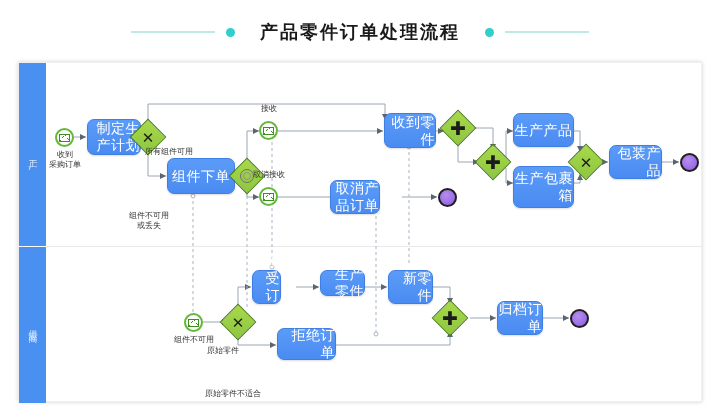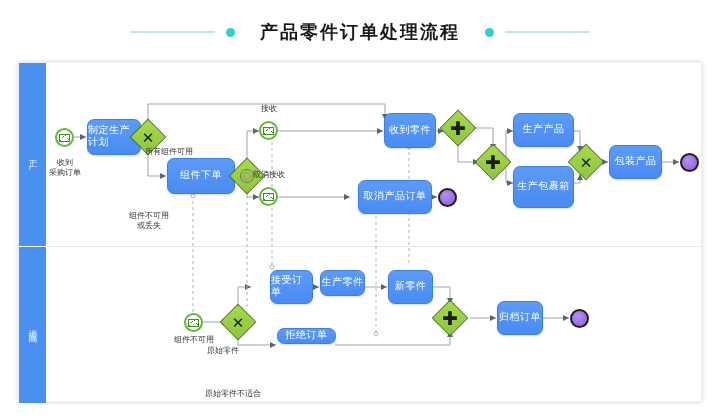--- a/index.html
+++ b/index.html
@@ -50,24 +50,23 @@
     background:#e9e9e9;
   }
   
   #wires{position:absolute;left:0;top:0;width:720px;height:417px;pointer-events:none;}
   
   .task{
     position:absolute;box-sizing:border-box;
     background:linear-gradient(180deg,#5b9bf8 0%,#4a8bf2 100%);
     border:1px solid #3f7fe0;border-radius:7px;
     display:flex;align-items:center;justify-content:center;
-    color:#ffffff;font-size:10px;letter-spacing:.5px;text-align:left;
+    color:#ffffff;font-size:14px;letter-spacing:.5px;text-align:right;
     line-height:1.2;
     box-shadow:0 1px 2px rgba(0,0,0,.14);
-    font-family:Liberation Mono, monospace;
   }
   .gateway{
     position:absolute;width:26px;height:26px;
     transform:rotate(45deg);
     background:linear-gradient(135deg,#a8d94a 0%,#8dc63f 100%);
     border:1px solid #4b7a1e;
     box-sizing:border-box;
   }
   .gw-wrap{position:absolute;width:26px;height:26px;}
   .gw-glyph{
@@ -188,21 +187,21 @@
     <circle cx="247" cy="191" r="2"></circle>
     <circle cx="272" cy="267" r="2"></circle>
     <circle cx="409" cy="147" r="2"></circle>
     <circle cx="376" cy="334" r="2"></circle>
   </g>
 </svg>
 
 <div class="event start" style="left:55px;top:128px">
   <div class="env"></div>
 </div>
-<div class="node-label" style="left:33px;top:158px;width:64px">
+<div class="node-label" style="left:33px;top:150px;width:64px">
   <div>收到</div>
   <div>采购订单</div>
 </div>
 
 <div class="task" style="left:87px;top:119px;width:54px;height:36px">制定生产计划</div>
 
 <div class="gw-wrap" style="left:135px;top:124px">
   <div class="gateway"></div>
   <div class="gw-glyph">✕</div>
 </div>
@@ -224,21 +223,21 @@
 </div>
 <div class="node-label" style="left:249px;top:104px;width:40px">接收</div>
 
 <div class="event start" style="left:259px;top:187px">
   <div class="env"></div>
 </div>
 <div class="node-label" style="left:239px;top:170px;width:60px">取消接收</div>
 
 <div class="task" style="left:384px;top:113px;width:52px;height:35px">收到零件</div>
 
-<div class="task" style="left:358px;top:180px;width:74px;height:34px">取消产品订单</div>
+<div class="task" style="left:330px;top:180px;width:50px;height:34px">取消产品订单</div>
 
 <div class="event end" style="left:438px;top:188px"></div>
 
 <div class="gw-wrap" style="left:445px;top:115px">
   <div class="gateway"></div>
   <div class="gw-glyph plus">✚</div>
 </div>
 
 <div class="gw-wrap" style="left:480px;top:149px">
   <div class="gateway"></div>
@@ -262,24 +261,24 @@
 </div>
 <div class="node-label" style="left:166px;top:335px;width:56px">组件不可用</div>
 
 <div class="gw-wrap" style="left:225px;top:309px">
   <div class="gateway"></div>
   <div class="gw-glyph">✕</div>
 </div>
 <div class="flow-label" style="left:192px;top:298px;width:62px">原始零件</div>
 <div class="flow-label" style="left:183px;top:341px;width:100px">原始零件不适合</div>
 
-<div class="task" style="left:270px;top:270px;width:43px;height:34px">接受订单</div>
+<div class="task" style="left:252px;top:270px;width:29px;height:34px">接受订单</div>
 <div class="task" style="left:320px;top:270px;width:45px;height:26px">生产零件</div>
 <div class="task" style="left:388px;top:270px;width:45px;height:34px">新零件</div>
-<div class="task" style="left:277px;top:328px;width:59px;height:16px">拒绝订单</div>
+<div class="task" style="left:277px;top:328px;width:59px;height:32px">拒绝订单</div>
 
 <div class="gw-wrap" style="left:437px;top:305px">
   <div class="gateway"></div>
   <div class="gw-glyph plus">✚</div>
 </div>
 
 <div class="task" style="left:497px;top:301px;width:46px;height:34px">归档订单</div>
 
 <div class="event end" style="left:570px;top:309px"></div>
 

